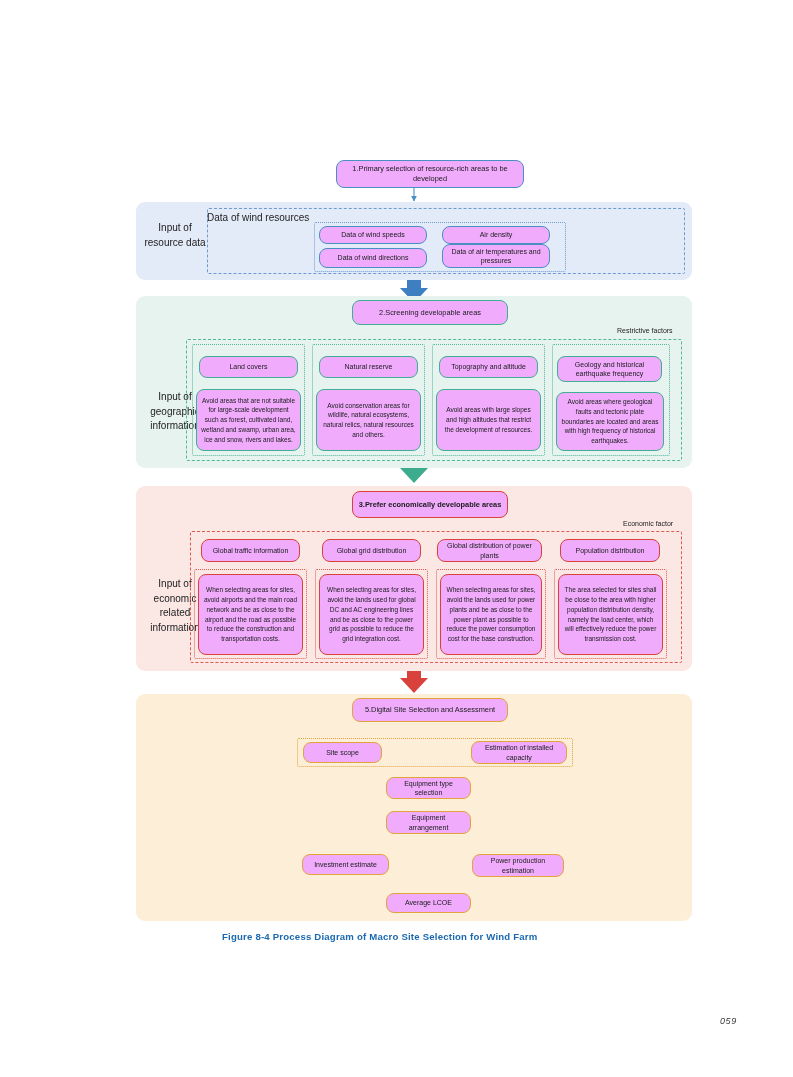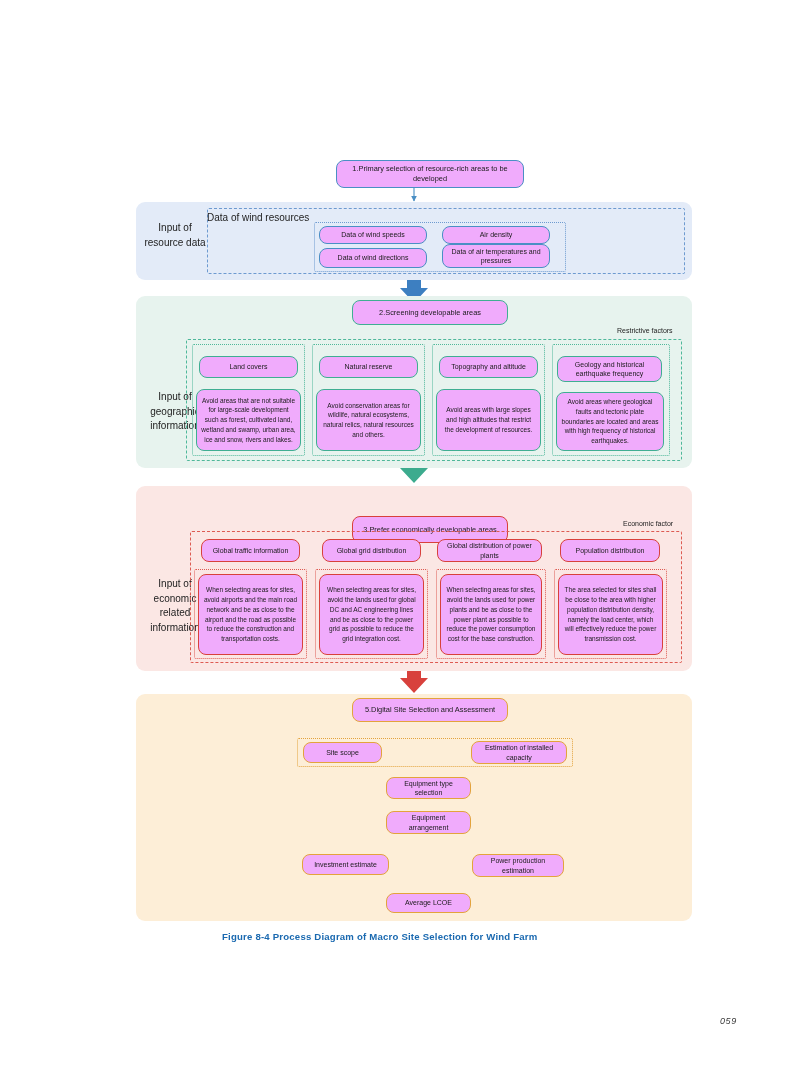--- a/index.html
+++ b/index.html
@@ -202,21 +202,21 @@
   <div class="dashbox d-green2" style="left:552px;top:344px;width:118px;height:112px;"></div>
   <div class="box b-green" style="left:557px;top:356px;width:105px;height:26px;">
     <span class="t-sub">Geology and historical earthquake frequency</span>
   </div>
   <div class="box b-green" style="left:556px;top:392px;width:108px;height:59px;">
     <span class="t-body">Avoid areas where geological faults and tectonic plate boundaries are located and areas with high frequency of historical earthquakes.</span>
   </div>
 
   <div class="band red" style="left:136px;top:486px;width:556px;height:185px;"></div>
 
-  <div class="box b-red" style="left:352px;top:516px;width:156px;height:27px;">
+  <div class="box b-red" style="left:352px;top:491px;width:156px;height:27px;font-weight:bold;">
     <span class="t-title">3.Prefer economically developable areas</span>
   </div>
 
   <div class="grouplabel" style="left:623px;top:520px;">Economic factor</div>
 
   <div class="sidelabel" style="left:144px;top:577px;width:62px;white-space:pre-line;">Input of
 economic
 related
 information</div>
 

